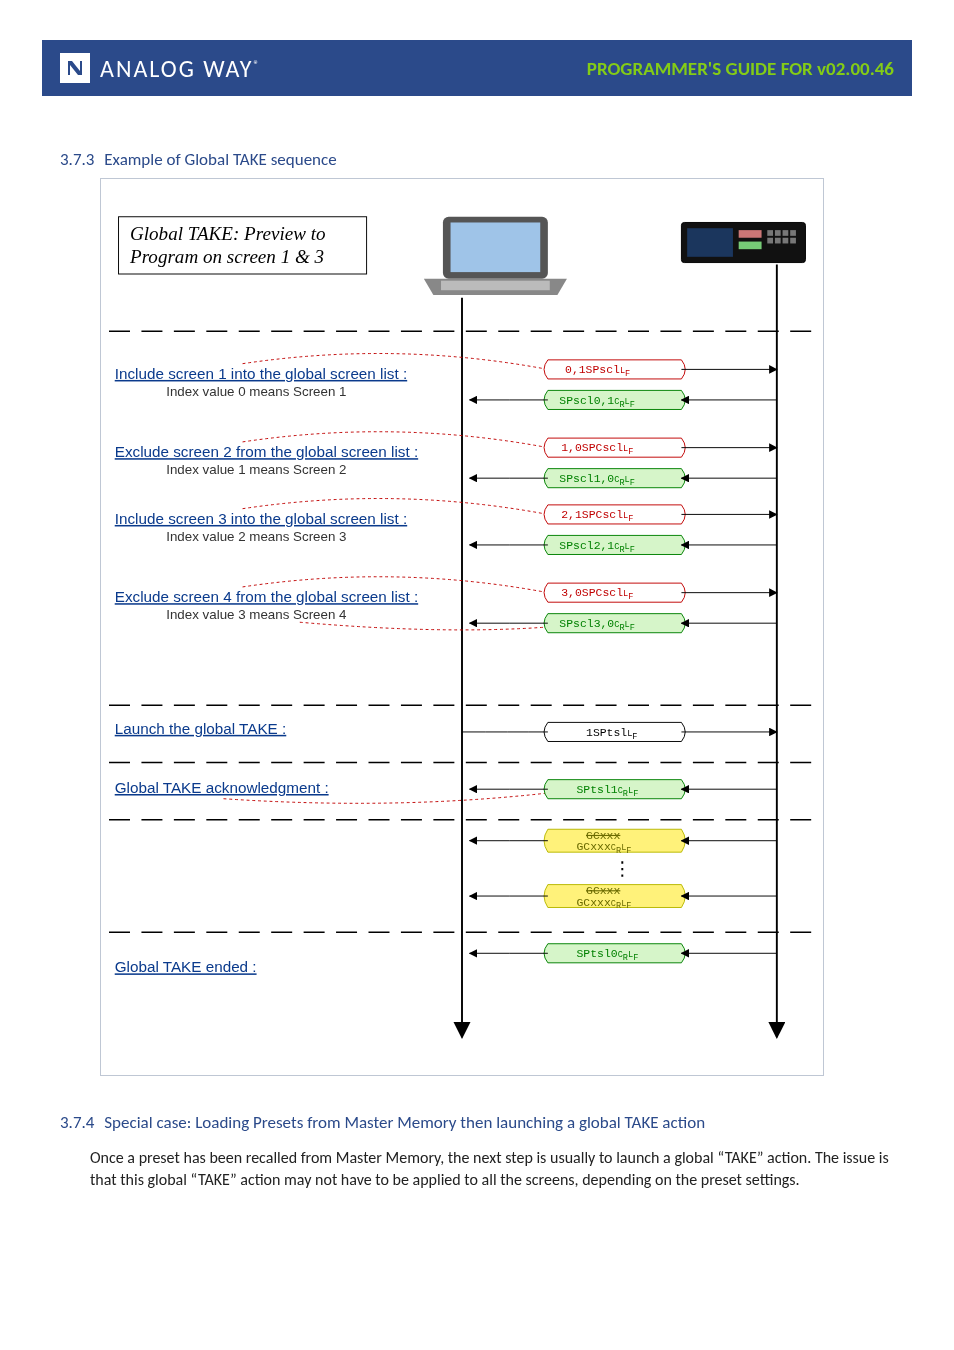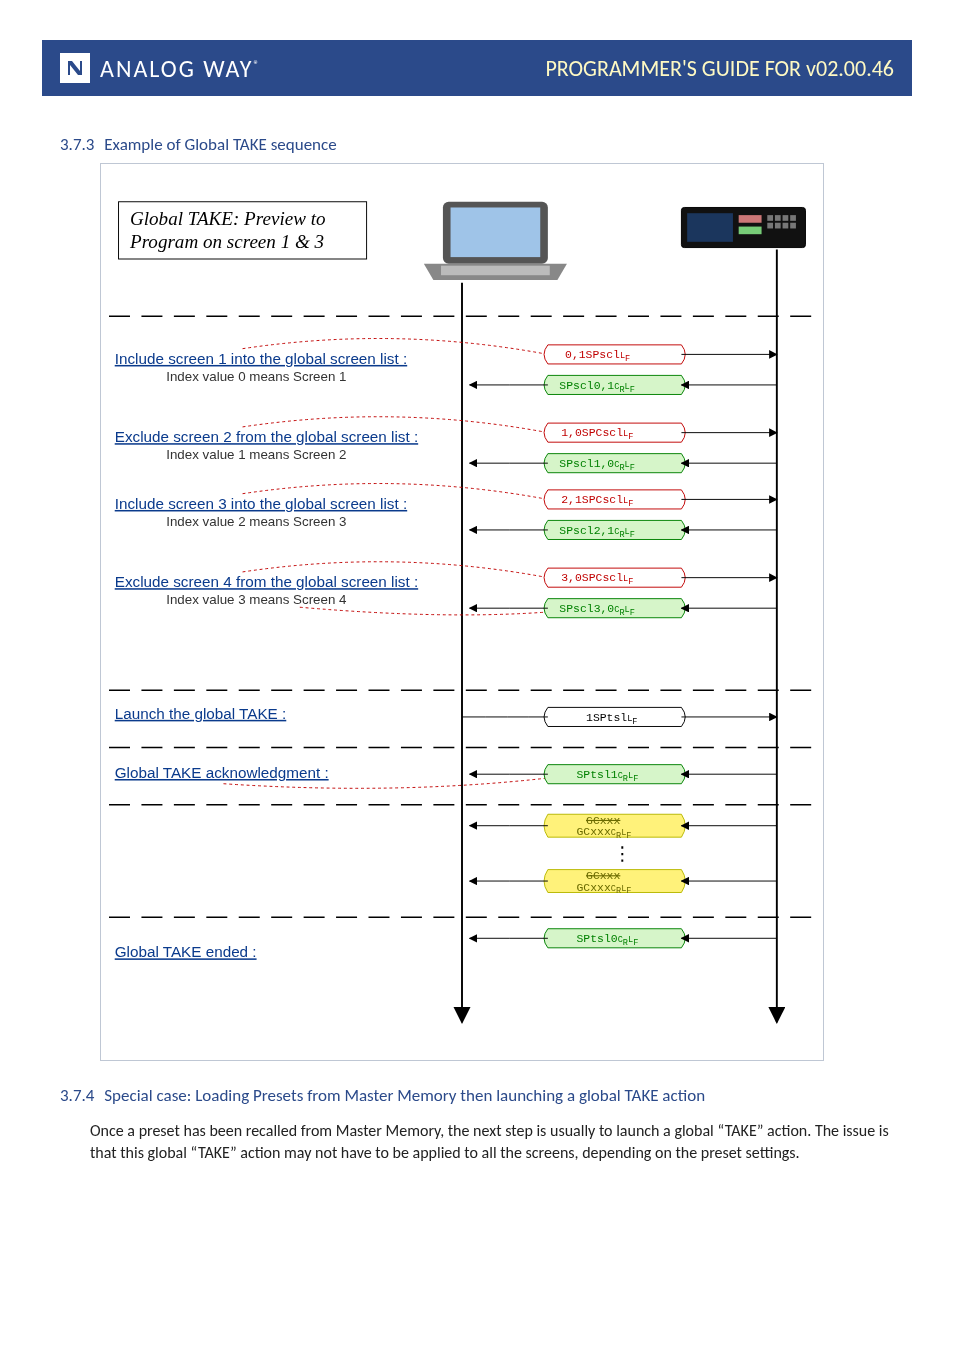--- a/index.html
+++ b/index.html
@@ -1,23 +1,23 @@
 <!DOCTYPE html>
 <html><head>
 <meta charset="utf-8">
 <style>
   * { box-sizing: border-box; margin: 0; padding: 0; }
   html, body { width: 954px; background: #fff; font-family: Calibri, Arial, sans-serif; color: #222; }
   .page { width: 954px; min-height: 1350px; position: relative; padding: 0 0 40px 0; }
-  .topbar { height: 56px; background: #2b4a8a; display: flex; align-items: center; justify-content: space-between; padding: 0 18px 0 0; margin: 40px 42px 0 42px; }
+  .topbar { height: 56px; background: #2b4a8a; display: flex; align-items: center; justify-content: space-between; padding: 0 18px 0 0; margin: 40px 42px 15px 42px; }
   .brand { display: flex; align-items: center; gap: 10px; }
   .brand-badge { width: 30px; height: 30px; background: #fff; color: #2b4a8a; display: flex; align-items: center; justify-content: center; font-weight: bold; font-size: 18px; margin-left: 18px; }
   .brand-text { color: #fff; font-size: 24px; letter-spacing: 2px; font-weight: 300; }
   .brand-text .reg { font-size: 11px; vertical-align: super; }
-  .topbar-right { color: #fef9c3; font-weight: normal; font-size: 22px; }
+  .topbar-right { color: #84cc16; font-weight: bold; font-size: 19px; }
   .content { padding: 24px 60px 0 60px; }
   .h3 { color: #2b4a8a; font-weight: normal; font-size: 17px; margin: 14px 0 8px 0; }
   .h3-num { display: inline-block; margin-right: 6px; }
   .caption { font-size: 14px; margin: 4px 0 10px 40px; }
   .figure-wrap { border: 1px solid #bfc7d4; padding: 8px 8px 8px 8px; margin: 0 0 0 40px; width: 724px; position: relative; background: #fff; }
   svg.figure { width: 100%; height: 880px; display: block; }
   .para { font-size: 16px; margin: 14px 0 0 30px; line-height: 1.35; }
   .page-num { position: absolute; bottom: 26px; left: 60px; font-size: 14px; }
 
   
@@ -225,21 +225,21 @@
           <path d="M460 772 Q452 782 460 792 L600 792 Q608 782 600 772 Z" fill="#d6f5c9" stroke="#008000"></path>
           <text x="490" y="786" class="msg-grn"><tspan>SPtsl0</tspan><tspan class="sub-r">C</tspan><tspan class="sub-r" dy="3">R</tspan><tspan dy="-3" class="sub-r">L</tspan><tspan class="sub-r" dy="3">F</tspan></text>
         </g>
         <path d="M600 782 Q650 782 700 782" stroke="#000" fill="none" marker-start="url(#arrBrev)"></path>
         <path d="M460 782 Q420 782 378 782" stroke="#000" fill="none" marker-end="url(#arrB)"></path>
       </g>
 
     </svg>
   </div>
 
-  <div class="h3" style="margin-top:24px">
+  <div class="h3" style="margin-top:36px">
     <span class="h3-num">3.7.4</span>
     <span>Special case: Loading Presets from Master Memory then launching a global TAKE action</span>
   </div>
   <p class="para">Once a preset has been recalled from Master Memory, the next step is usually to launch a global “TAKE” action. The issue is that this global “TAKE” action may not have to be applied to all the screens, depending on the preset settings.</p>
 
 </div>
 
 <div class="page-num">28</div>
 
 </div>

